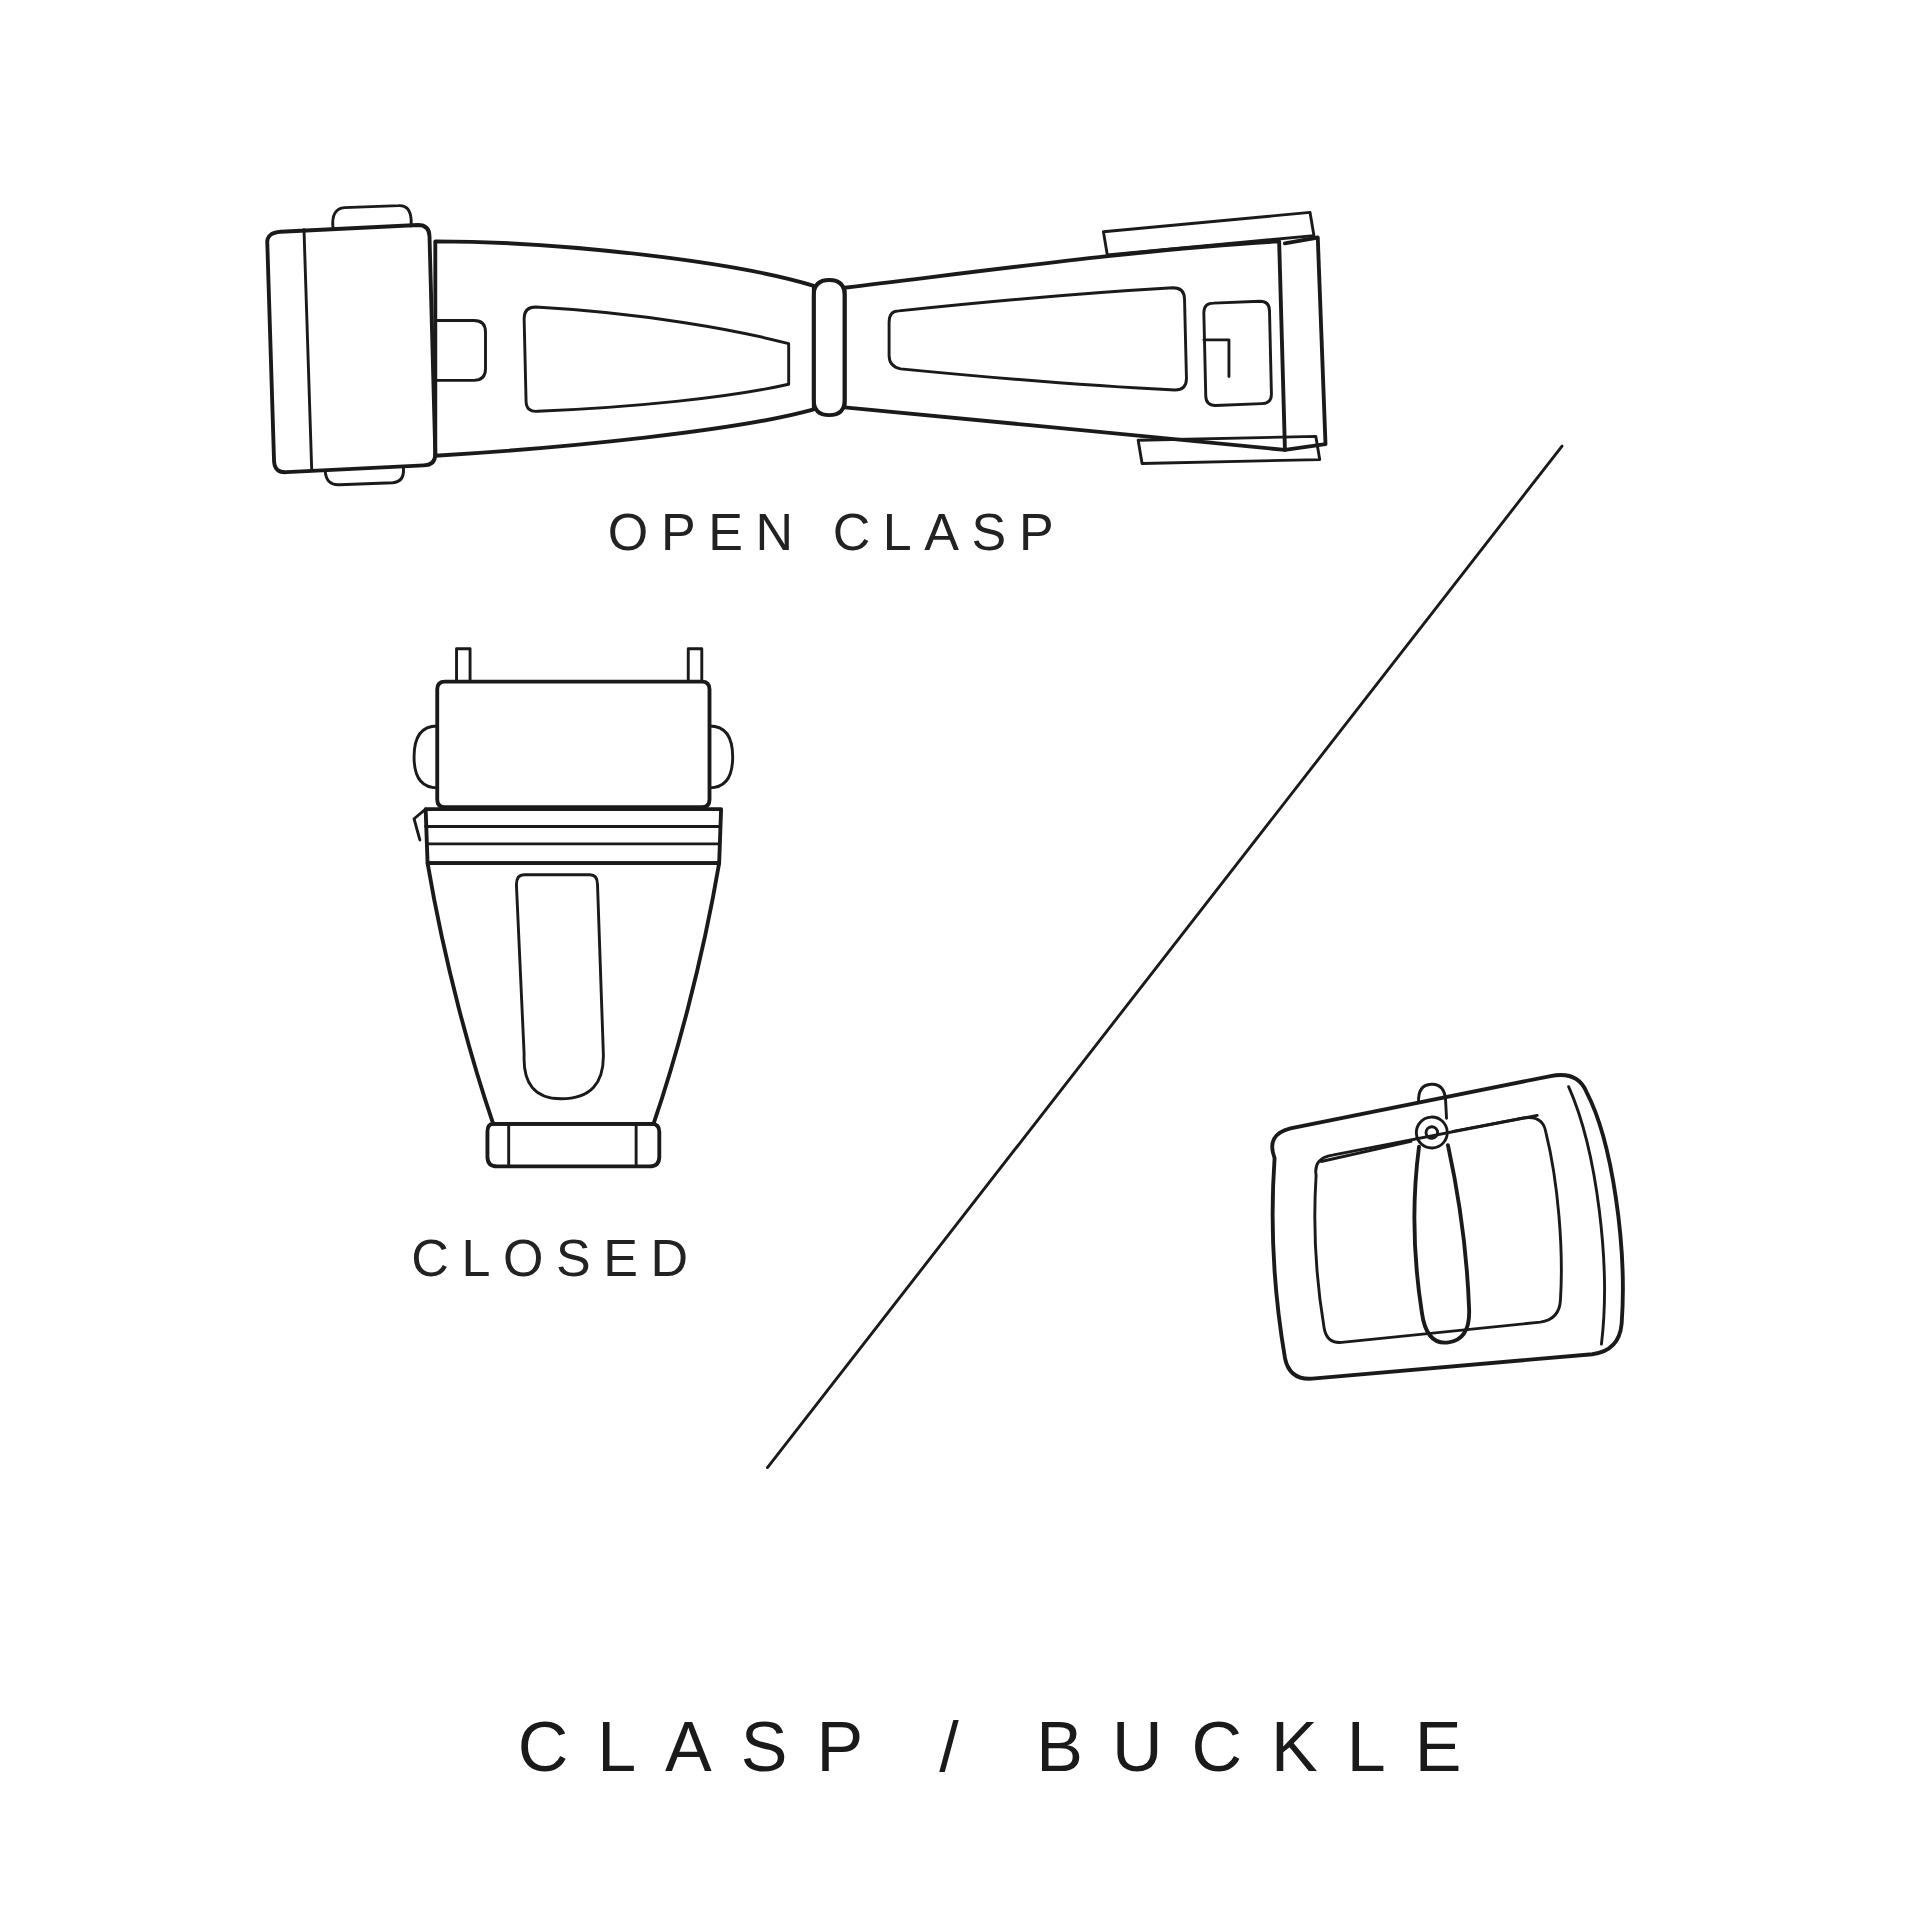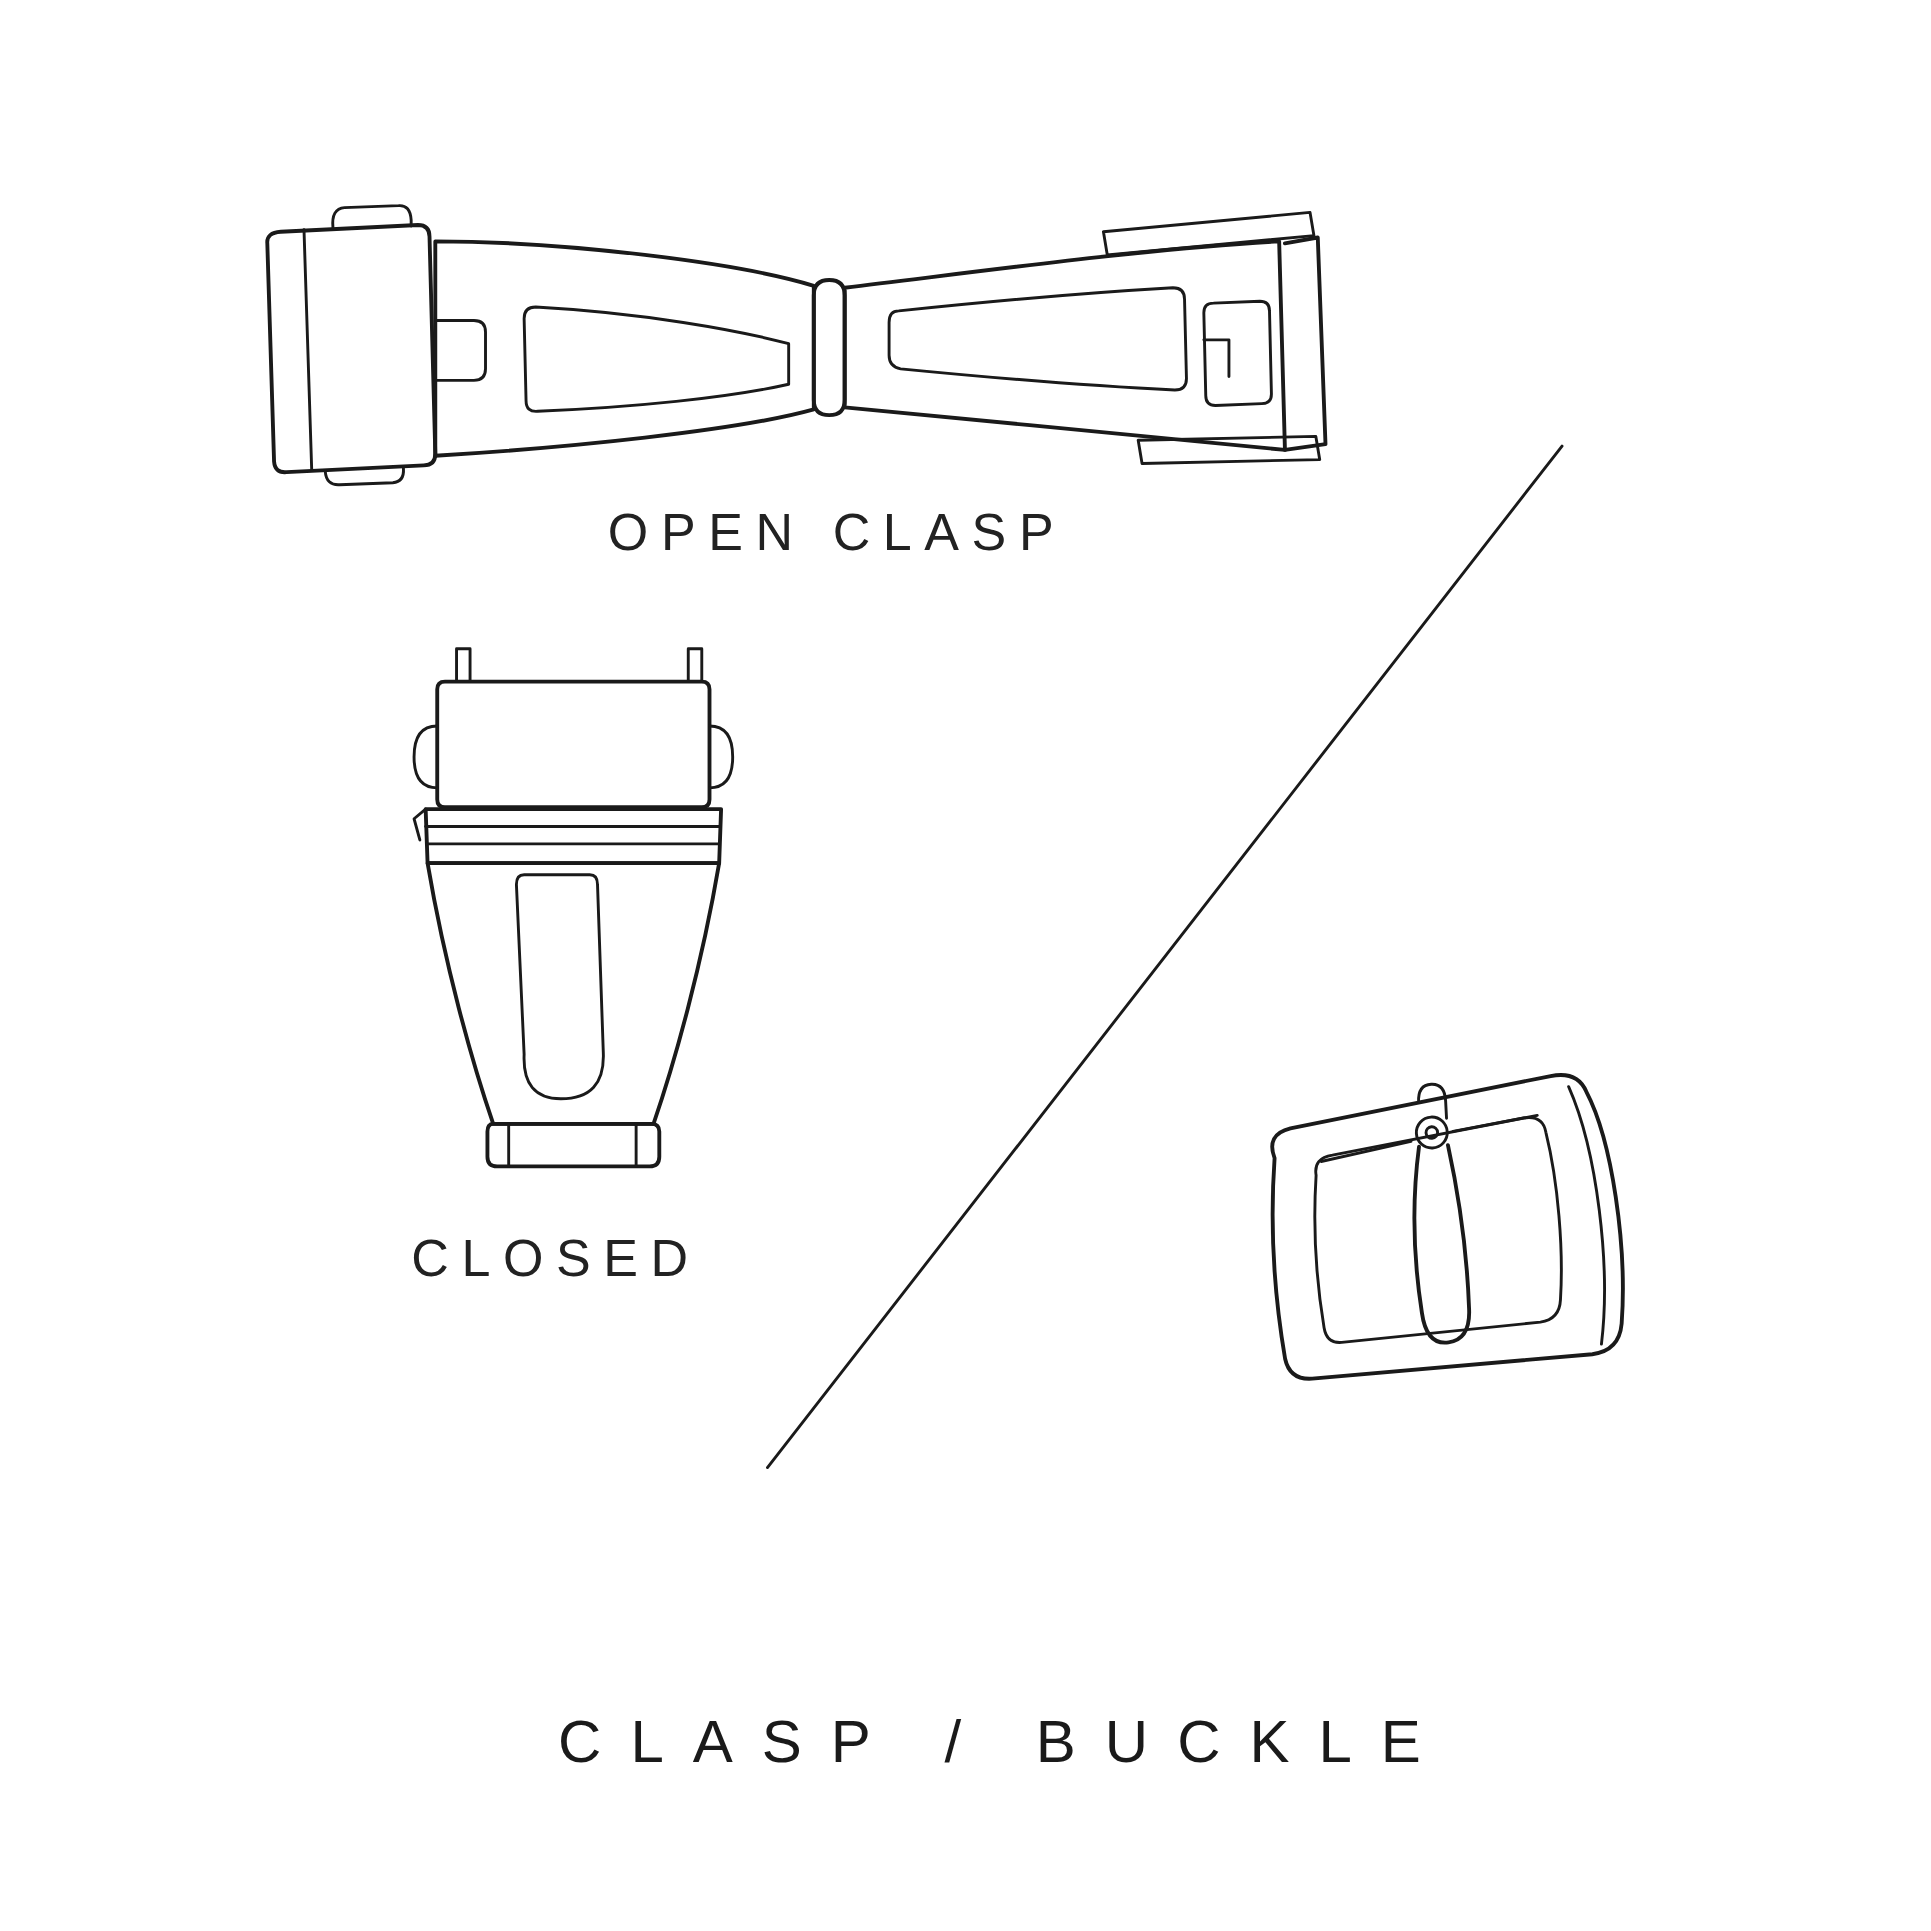--- a/index.html
+++ b/index.html
@@ -25,21 +25,21 @@
     font-size: 52px;
     letter-spacing: 12.6px;
     font-weight: 400;
     white-space: nowrap;
     text-align: center;
   }
   .title {
     position: absolute;
     transform: translateX(-50%);
     color: #1a1a1a;
-    font-size: 60px;
+    font-size: 70px;
     letter-spacing: 29px;
     font-weight: 500;
     white-space: nowrap;
     text-align: center;
   }
   .stroke {
     fill: none;
     stroke: #1a1a1a;
     stroke-width: 4;
     stroke-linejoin: round;

